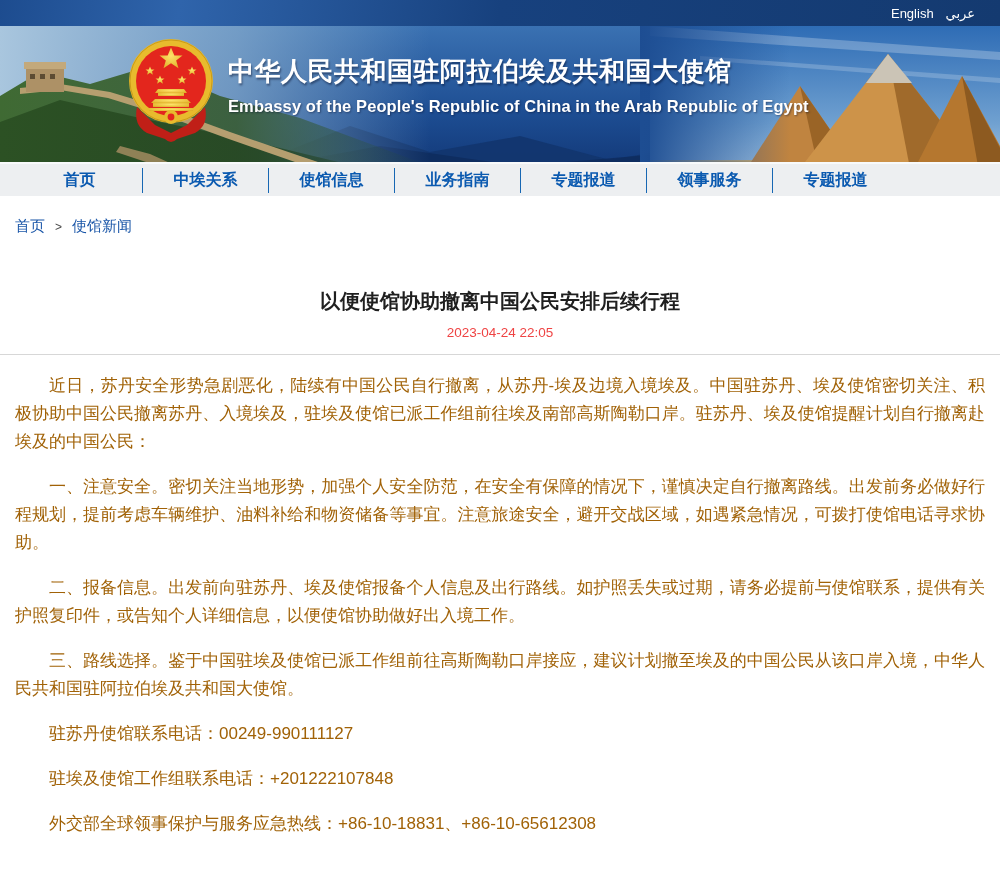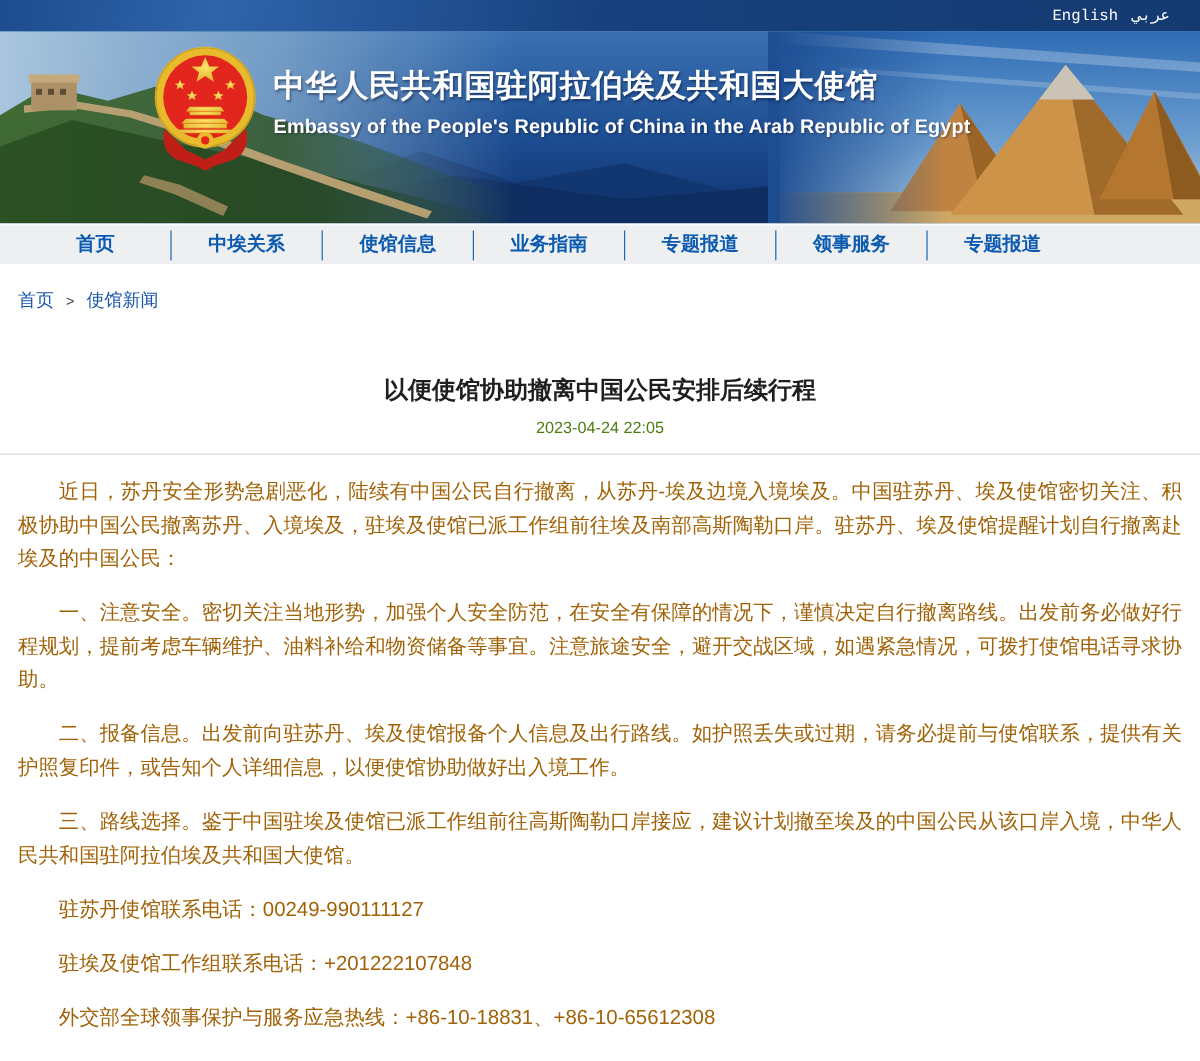--- a/index.html
+++ b/index.html
@@ -6,25 +6,25 @@
   html,body { background:#fff; }
   body {
     width:1000px; height:884px; margin:0 auto; position:relative;
     font-family:"Liberation Sans","DejaVu Sans",sans-serif; overflow:hidden;
   }
   
   .topbar {
     height:26px;
     background:linear-gradient(100deg,#1d4c8f 0%,#2f64ab 18%,#17417e 50%,#143a70 100%);
     display:flex; justify-content:flex-end; align-items:center;
-    padding-right:25px; gap:12px;font-family:Liberation Mono, monospace;
+    padding-right:25px; gap:12px;
   }
   .lang-link { color:#ffffff; font-size:13px; text-decoration:none; cursor:pointer; }
   
-  .banner { position:relative; height:160px; background:linear-gradient(180deg,#2e63a8,#143a78); overflow:hidden;padding-left:44px; }
+  .banner { position:relative; height:136px; background:linear-gradient(180deg,#2e63a8,#143a78); overflow:hidden;padding-left:44px; }
   .banner svg.scene { position:absolute; left:0; top:0; width:1000px; height:160px; display:block; }
   .emblem { position:absolute; left:127px; top:7px; width:88px; height:112px; }
   .banner-titles { position:absolute; left:228px; top:28px; }
   .title-zh {
     color:#fff; font-size:26px; font-weight:bold; letter-spacing:0.5px;
     text-shadow:1px 2px 2px rgba(0,10,40,.45); white-space:nowrap;
   }
   .title-en {
     color:#fff; font-size:16.5px; font-weight:bold; margin-top:8px; letter-spacing:0.1px;
     text-shadow:1px 1px 2px rgba(0,10,40,.45); white-space:nowrap;
@@ -39,21 +39,21 @@
     color:#0b5ab0; line-height:32px; cursor:pointer; white-space:nowrap;
   }
   .nav-sep { width:1px; height:25px; background:#1767b3; }
   
   .breadcrumb { display:flex; align-items:center; gap:10px; padding:21px 0 0 15px; }
   .crumb-link { color:#1a56a8; font-size:15px; text-decoration:none; cursor:pointer; }
   .crumb-sep { color:#4a4a4a; font-size:12px; }
   
   .article { padding:0 15px; }
   .article-title { text-align:center; font-size:20px; font-weight:bold; color:#1f1f1f; margin-top:52px; }
-  .article-date { text-align:center; font-size:13.5px; color:#4d7c0f; margin-top:10px; }
+  .article-date { text-align:center; font-size:13.5px; color:#ef4444; margin-top:10px; }
   .divider { border-bottom:1px solid #d7d7d7; margin:14px -15px 0 -15px; }
   .article-body { margin-top:10px; }
   .article-body p {
     font-size:17px; line-height:28px; color:#a16207; text-indent:2em; margin-top:17px;
     text-align:justify;
   }
 </style>
 </head>
 <body>
 

